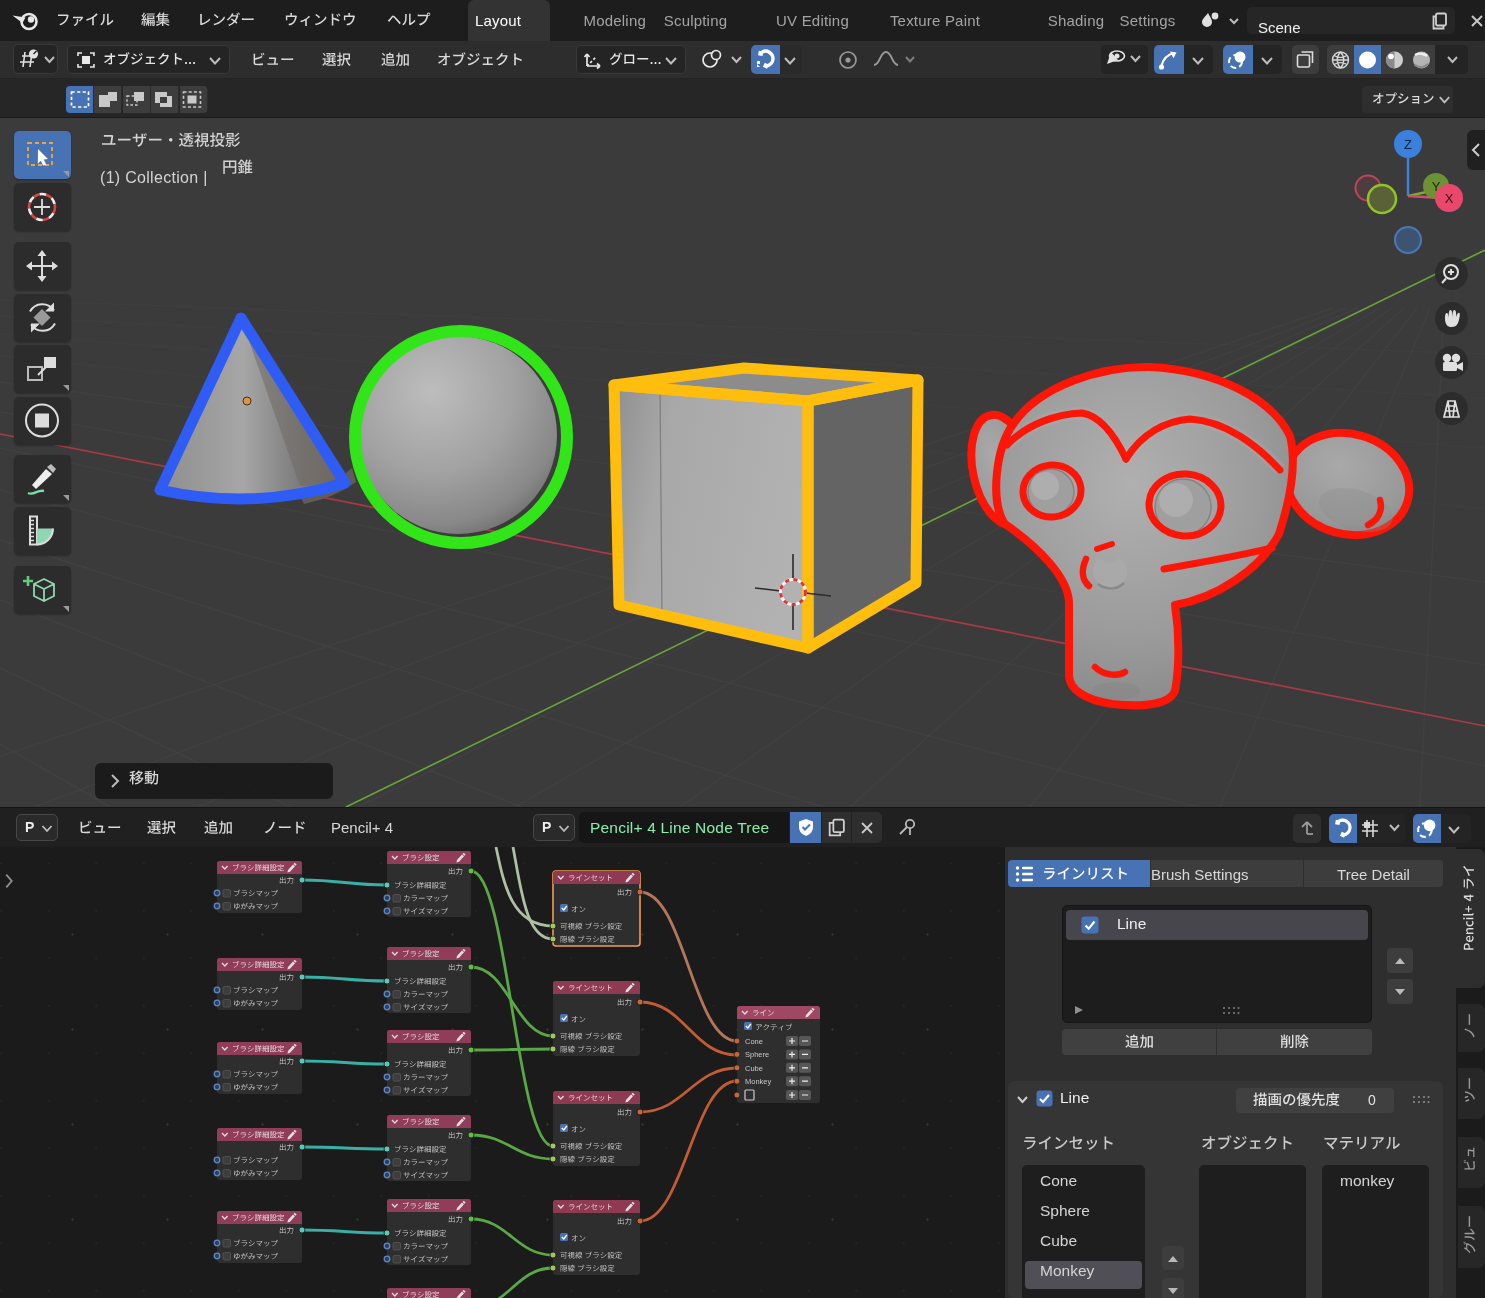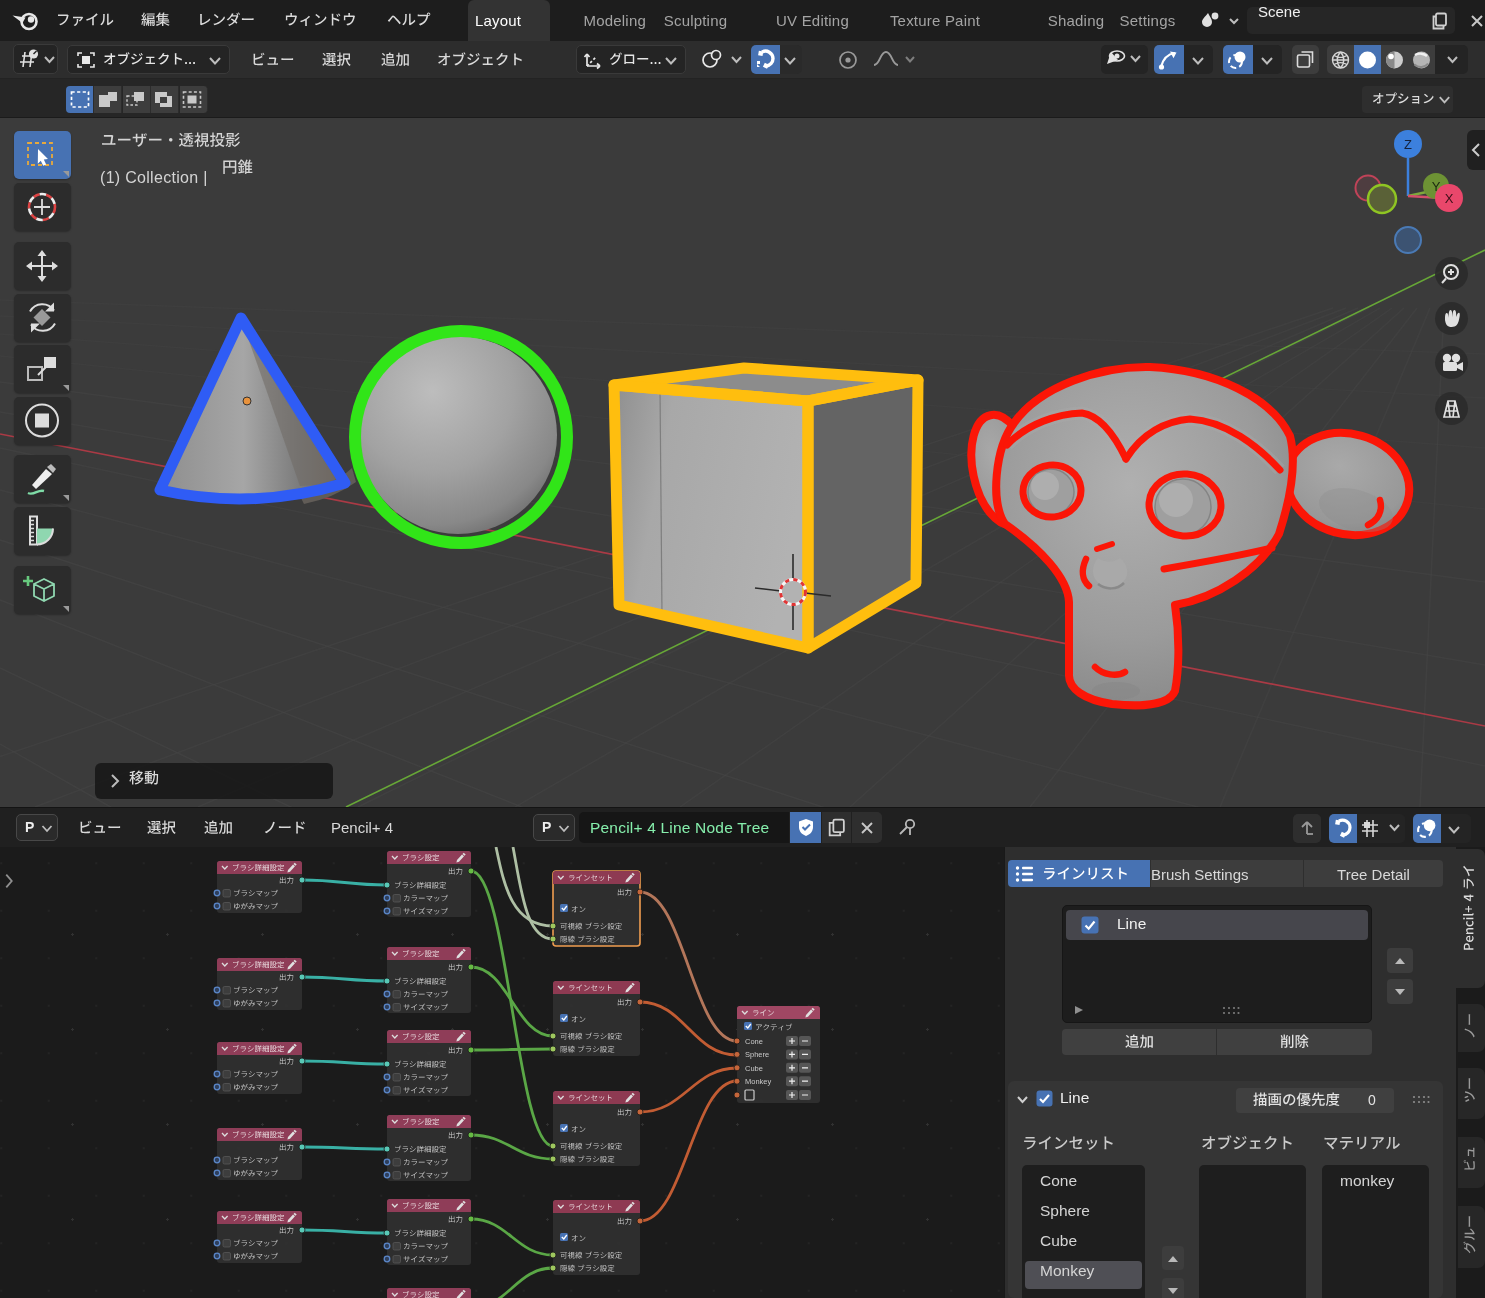--- a/index.html
+++ b/index.html
@@ -35,21 +35,21 @@
     <div class="txt" style="left:765px;top:12px;width:95px;text-align:center;font-size:15px;letter-spacing:0.2px;color:#a4a4a4">UV Editing</div>
     <div class="txt" style="left:875px;top:12px;width:120px;text-align:center;font-size:15px;letter-spacing:0.2px;color:#a4a4a4">Texture Paint</div>
     <div class="txt" style="left:1036px;top:12px;width:80px;text-align:center;font-size:15px;letter-spacing:0.2px;color:#a4a4a4">Shading</div>
     <div class="txt" style="left:1100px;top:12px;width:95px;text-align:center;font-size:15px;letter-spacing:0.2px;color:#a4a4a4">Settings</div>
     <svg class="abs" style="left:1200px;top:10px" width="42" height="22" viewBox="0 0 42 22">
 <path d="M8 3 C10 7 12 9 12 12 a5 5 0 1 1 -10 0 C2 9 5 7 8 3 Z" fill="#e0e0e0"></path>
 <circle cx="15" cy="6" r="3.4" fill="#e0e0e0"></circle>
 <path d="M30 9 l4 4 l4 -4" stroke="#bdbdbd" stroke-width="2" fill="none"></path>
 </svg>
     <div class="abs" style="left:1247px;top:7px;width:208px;height:27px;background:#262626;border-radius:5px"></div>
-    <div class="txt" style="left:1258px;top:3px;font-size:15px;color:#f0f0f0">Scene</div>
+    <div class="txt" style="left:1258px;top:19px;font-size:15px;color:#f0f0f0">Scene</div>
     <svg class="abs" style="left:1430px;top:11px" width="20" height="20" viewBox="0 0 20 20">
 <rect x="6" y="2.5" width="10" height="12" rx="1.5" fill="none" stroke="#d0d0d0" stroke-width="1.8"></rect>
 <path d="M6 5.5 H3.5 V17.5 H13.5 V14.5" fill="none" stroke="#d0d0d0" stroke-width="1.8"></path>
 </svg>
     <svg class="abs" style="left:1468px;top:12px" width="18" height="18" viewBox="0 0 18 18">
 <path d="M4 4 L14 14 M14 4 L4 14" stroke="#c7c7c7" stroke-width="2"></path>
 </svg>
     <div class="abs" style="left:0;top:41px;width:1485px;height:38px;background:#2d2d2d;border-bottom:1px solid #232323"></div>
     <div class="abs" style="left:13px;top:44px;width:45px;height:30px;background:#242424;border-radius:5px;border:1px solid #3a3a3a"></div>
     <svg class="abs" style="left:17px;top:48px" width="40" height="23" viewBox="0 0 40 23">

